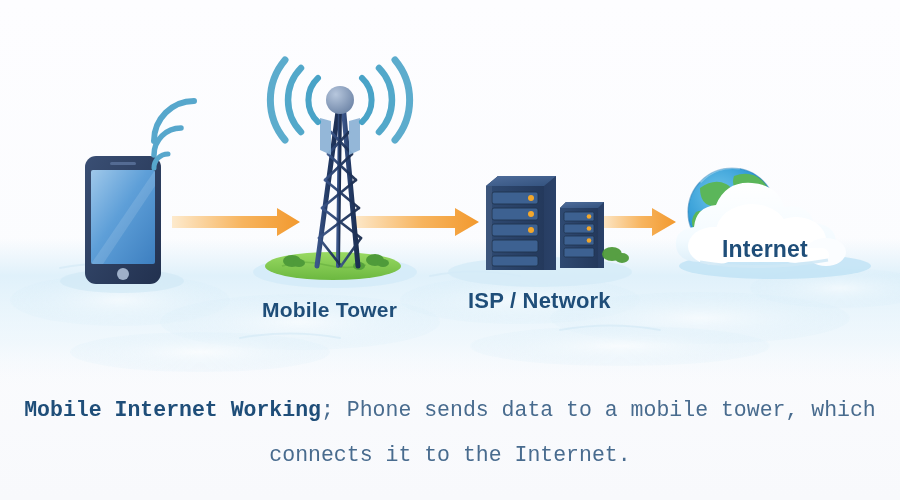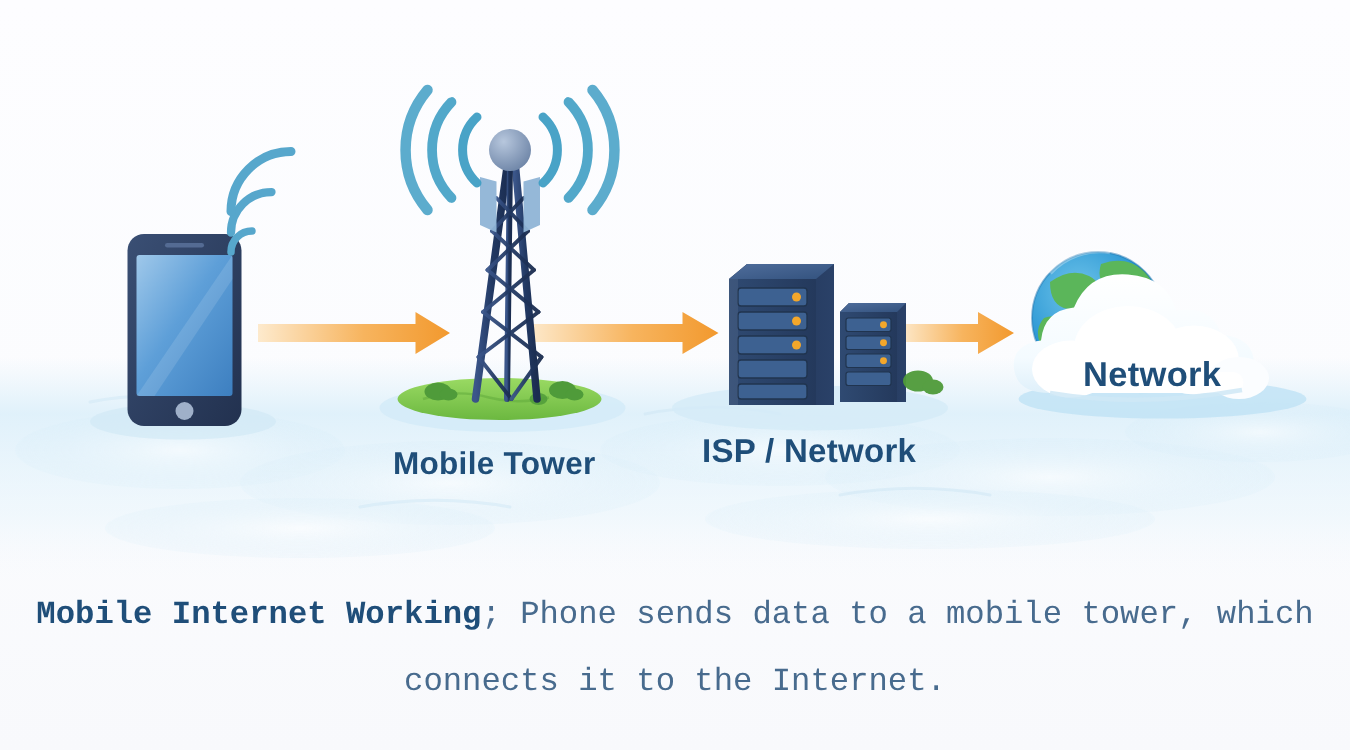--- a/index.html
+++ b/index.html
@@ -341,19 +341,19 @@
       <ellipse cx="826" cy="252" rx="20" ry="14" fill="#fbfdff"></ellipse>
       <rect x="697" y="248" width="132" height="14" rx="7" fill="#ffffff"></rect>
       <path d="M700 262 q60 10 128 -2" fill="none" stroke="#cfe8f6" stroke-width="3" opacity=".85"></path>
     </g>
   </svg>
 
   <div class="nodelabel" id="label-isp">ISP / Network</div>
 
   <div class="nodelabel" id="label-tower">Mobile Tower</div>
 
-  <div class="nodelabel" id="label-internet">Network</div>
+  <div class="nodelabel" id="label-internet">Internet</div>
 
   <div id="caption">
     <span class="strong">Mobile Internet Working</span><span>; Phone sends data to a mobile tower, which connects it to the Internet.</span>
   </div>
 
 </div>
 
 </body></html>

